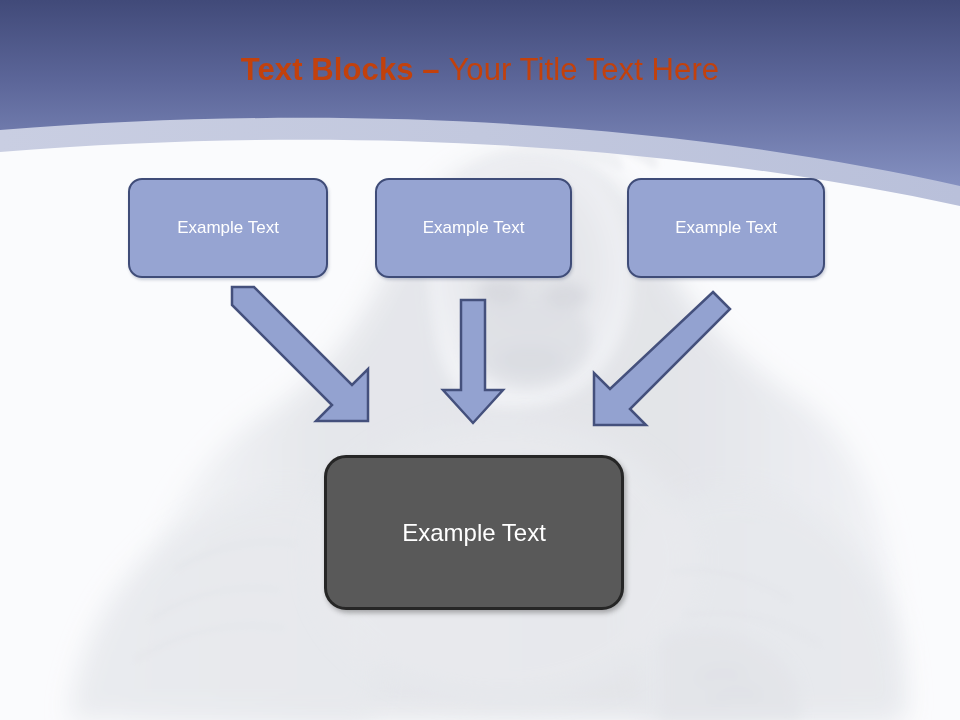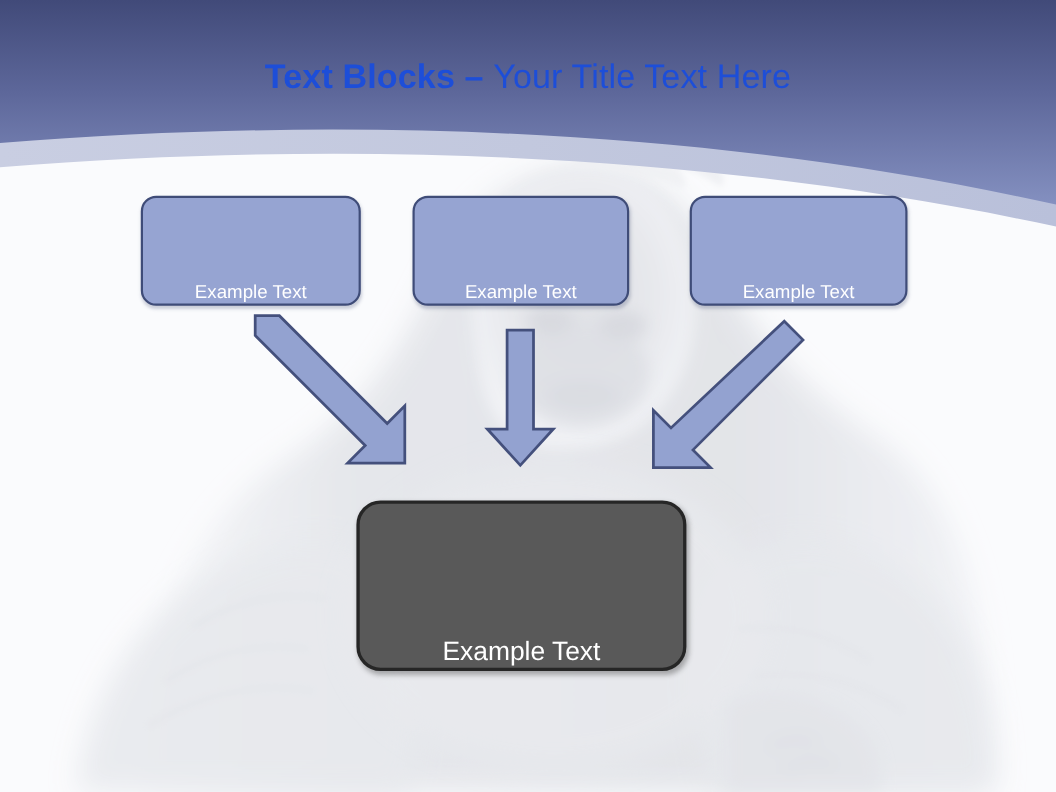--- a/index.html
+++ b/index.html
@@ -41,36 +41,36 @@
     width: 960px;
     height: 220px;
   }
 
   .title {
     position: absolute;
     left: 0;
     top: 50px;
     width: 960px;
     text-align: center;
-    color: #1d4ed8;
+    color: #c2410c;
     font-size: 31px;
     letter-spacing: 0.1px;
     line-height: 40px;
     white-space: nowrap;
     z-index: 5;
   }
   .title .t-bold { font-weight: bold; }
   .title .t-light { font-weight: normal; }
 
   
   .box {
     position: absolute;
     box-sizing: border-box;
     display: flex;
-    align-items: flex-end;
+    align-items: center;
     justify-content: center;
     border-radius: 14px;
     color: #ffffff;
     z-index: 6;
   }
   .box-blue {
     background: #96a4d2;
     border: 2.5px solid #3f4c78;
     font-size: 17px;
     box-shadow: 1px 2px 3px rgba(60,70,110,0.25);

